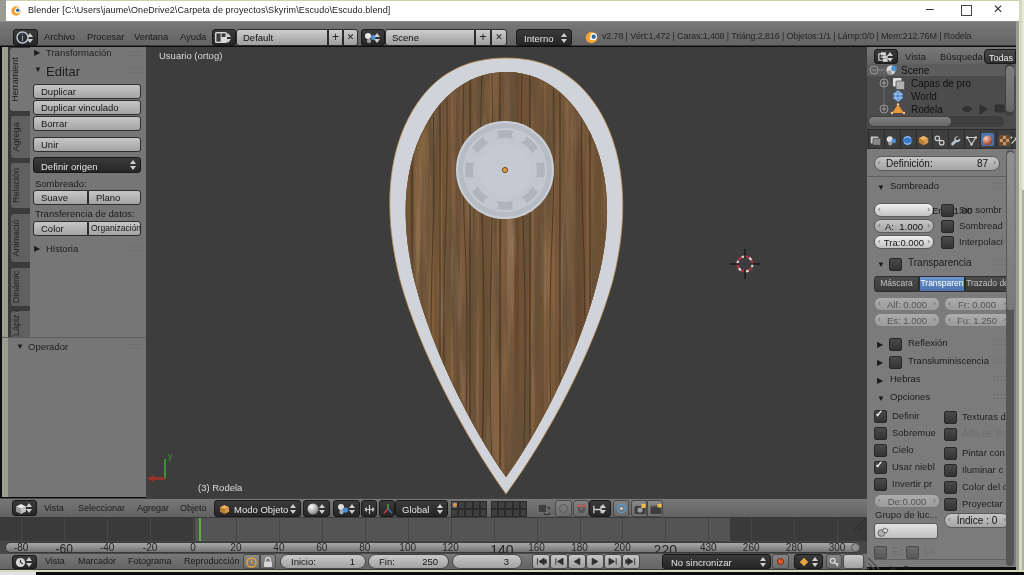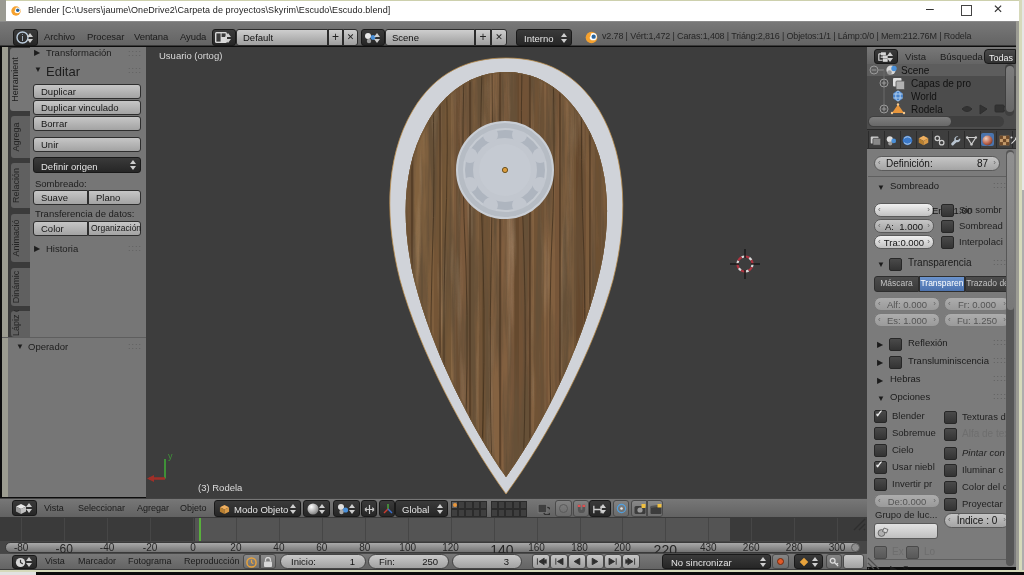--- a/index.html
+++ b/index.html
@@ -756,21 +756,21 @@
       <div class="txt" style="left:993px;top:355px;font-size:9px;color:#5e5e5e;letter-spacing:1px;">::::</div>
       <div class="txt" style="left:877px;top:376px;font-size:8px;color:#1b1b1b;">▶</div>
       <div class="txt" style="left:890px;top:373px;font-size:9.5px;color:#1b1b1b;">Hebras</div>
       <div class="txt" style="left:993px;top:373px;font-size:9px;color:#5e5e5e;letter-spacing:1px;">::::</div>
       <div class="txt" style="left:877px;top:394px;font-size:8px;color:#1b1b1b;">▼</div>
       <div class="txt" style="left:890px;top:391px;font-size:9.5px;color:#1b1b1b;">Opciones</div>
       <div class="txt" style="left:993px;top:391px;font-size:9px;color:#5e5e5e;letter-spacing:1px;">::::</div>
       <div class="cb" style="left:874px;top:410px;width:13px;height:13px;">
         <div class="tick">✓</div>
       </div>
-      <div class="txt" style="left:892px;top:410px;font-size:9.5px;color:#1f1f1f;">Blender</div>
+      <div class="txt" style="left:892px;top:410px;font-size:9.5px;color:#1f1f1f;">Definir</div>
       <div class="cb" style="left:874px;top:427px;width:13px;height:13px;"></div>
       <div class="txt" style="left:892px;top:427px;font-size:9.5px;color:#1f1f1f;">Sobremue</div>
       <div class="cb" style="left:874px;top:444px;width:13px;height:13px;"></div>
       <div class="txt" style="left:892px;top:444px;font-size:9.5px;color:#1f1f1f;">Cielo</div>
       <div class="cb" style="left:874px;top:461px;width:13px;height:13px;">
         <div class="tick">✓</div>
       </div>
       <div class="txt" style="left:892px;top:461px;font-size:9.5px;color:#1f1f1f;">Usar niebl</div>
       <div class="cb" style="left:874px;top:478px;width:13px;height:13px;"></div>
       <div class="txt" style="left:892px;top:478px;font-size:9.5px;color:#1f1f1f;">Invertir pr</div>
@@ -788,21 +788,21 @@
       </div>
       <div class="cb" style="left:874px;top:546px;width:13px;height:13px;background:linear-gradient(#6a6a6a,#585858);border-color:#4a4a4a;"></div>
       <div class="txt" style="left:892px;top:546px;font-size:10px;color:#6e6e6e;">Ex</div>
       <div class="cb" style="left:906px;top:546px;width:13px;height:13px;background:linear-gradient(#6a6a6a,#585858);border-color:#4a4a4a;"></div>
       <div class="txt" style="left:924px;top:546px;font-size:10px;color:#6e6e6e;">Lo</div>
       <div class="cb" style="left:944px;top:411px;width:13px;height:13px;"></div>
       <div class="txt" style="left:962px;top:411px;font-size:9.5px;color:#1f1f1f;">Texturas d</div>
       <div class="cb" style="left:944px;top:428px;width:13px;height:13px;"></div>
       <div class="txt" style="left:962px;top:428px;font-size:10px;color:#6e6e6e;">Alfa de tex</div>
       <div class="cb" style="left:944px;top:447px;width:13px;height:13px;"></div>
-      <div class="txt" style="left:962px;top:447px;font-size:9.5px;color:#1f1f1f;font-style:italic;">Pintar con</div>
+      <div class="txt" style="left:962px;top:447px;font-size:9.5px;color:#1f1f1f;">Pintar con</div>
       <div class="cb" style="left:944px;top:464px;width:13px;height:13px;"></div>
       <div class="txt" style="left:962px;top:464px;font-size:9.5px;color:#1f1f1f;">Iluminar c</div>
       <div class="cb" style="left:944px;top:481px;width:13px;height:13px;"></div>
       <div class="txt" style="left:962px;top:481px;font-size:9.5px;color:#1f1f1f;">Color del o</div>
       <div class="cb" style="left:944px;top:498px;width:13px;height:13px;"></div>
       <div class="txt" style="left:962px;top:498px;font-size:9.5px;color:#1f1f1f;">Proyectar</div>
       <div class="abs" style="left:944px;top:513px;width:66px;height:15px;border-radius:7.5px;background:linear-gradient(#c6c6c6,#a4a4a4);border:1px solid #5a5a5a;box-sizing:border-box;">
         <div style="position:absolute;left:0;top:1px;width:100%;text-align:center;font-size:10px;color:#141414;">Índice : 0</div>
         <div class="txt" style="left:3px;top:1px;font-size:8px;color:#666;">‹</div>
         <div class="txt" style="right:3px;top:1px;font-size:8px;color:#666;">›</div>

